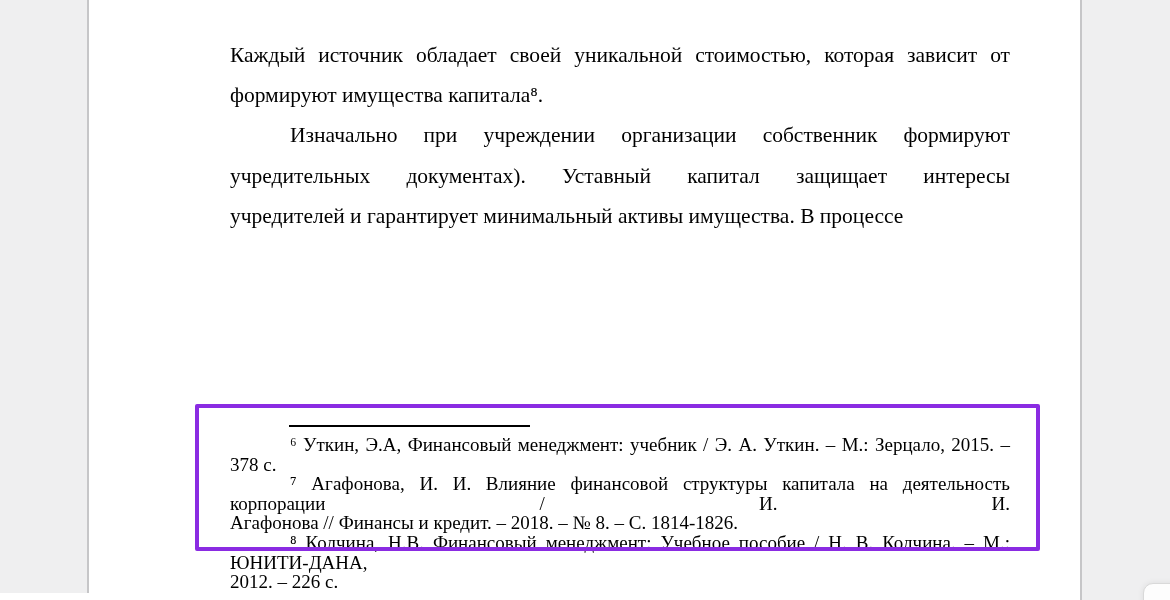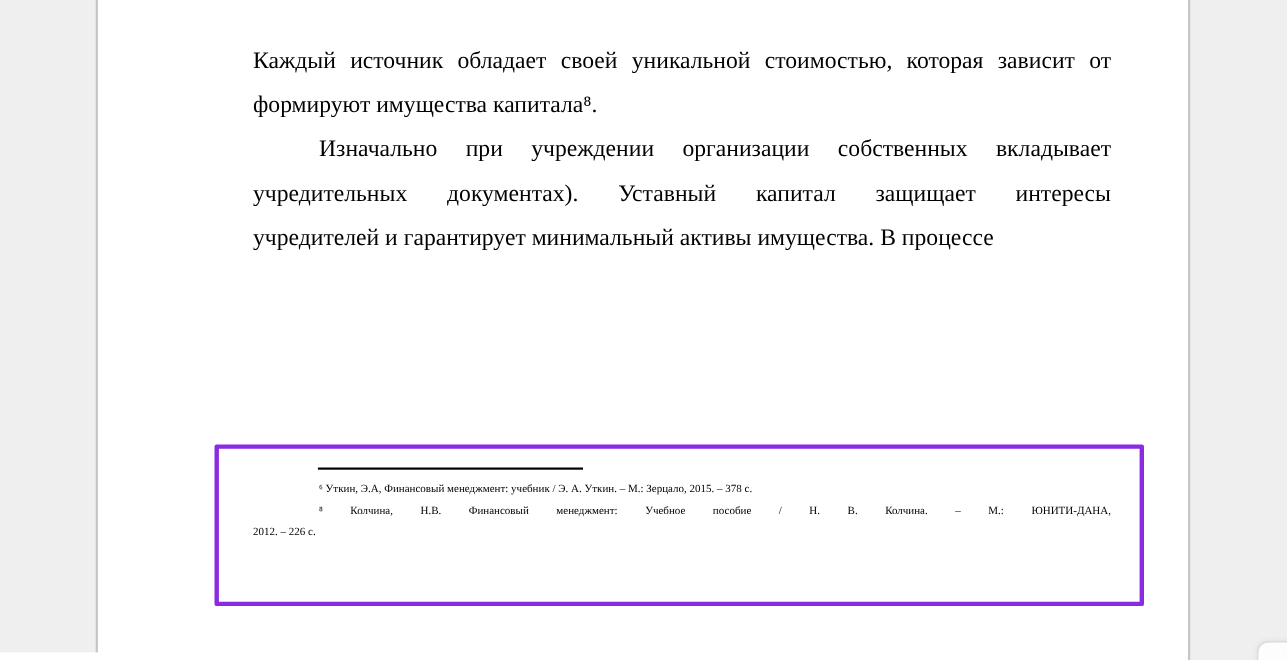--- a/index.html
+++ b/index.html
@@ -48,21 +48,21 @@
   }
   #footnote-separator {
     position: absolute;
     left: 289px; top: 425px;
     width: 241px; height: 2px;
     background: #000;
   }
   #footnotes {
     position: absolute;
     left: 230px; top: 435px; width: 780px;
-    font-size: 10px;
+    font-size: 19px;
     line-height: 19.6px;
   }
   .footnote .findent { text-indent: 60px; }
   #floating-button {
     position: absolute;
     left: 1143px; top: 583px;
     width: 45px; height: 30px;
     background: #fdfdfd;
     border: 1px solid #d9d9d9;
     border-radius: 10px 0 0 0;
@@ -76,33 +76,37 @@
 <div id="right-margin" class="margin-strip"></div>
 
 <div id="doc-page"></div>
 
 <div id="main-text">
   <div>
       <div class="line jline">Каждый источник обладает своей уникальной стоимостью, которая зависит от</div>
       <div class="line">формируют имущества капитала⁸.</div>
     </div>
   <div>
-      <div class="line jline findent">Изначально при учреждении организации собственных вкладывает</div>
+      <div class="line jline findent">Изначально при учреждении организации собственник формируют</div>
       <div class="line jline">учредительных документах). Уставный капитал защищает интересы</div>
       <div class="line">учредителей и гарантирует минимальный активы имущества. В процессе</div>
     </div>
 </div>
 
 <div id="footnote-separator"></div>
 
 <div id="footnotes">
   <div class="footnote">
       <div class="line findent">⁶ Уткин, Э.А, Финансовый менеджмент: учебник / Э. А. Уткин. – М.: Зерцало, 2015. – 378 с.</div>
     </div>
   <div class="footnote">
+      <div class="line jline findent">⁷ Агафонова, И. И. Влияние финансовой структуры капитала на деятельность корпорации / И. И.</div>
+      <div class="line">Агафонова // Финансы и кредит. – 2018. – № 8. – С. 1814-1826.</div>
+    </div>
+  <div class="footnote">
       <div class="line jline findent">⁸ Колчина, Н.В. Финансовый менеджмент: Учебное пособие / Н. В. Колчина. – М.: ЮНИТИ-ДАНА,</div>
       <div class="line">2012. – 226 с.</div>
     </div>
 </div>
 
 <div id="annotation-rect" style="border-color: rgb(138, 43, 226);"></div>
 
 <div id="floating-button"></div>
 
 </body></html>

